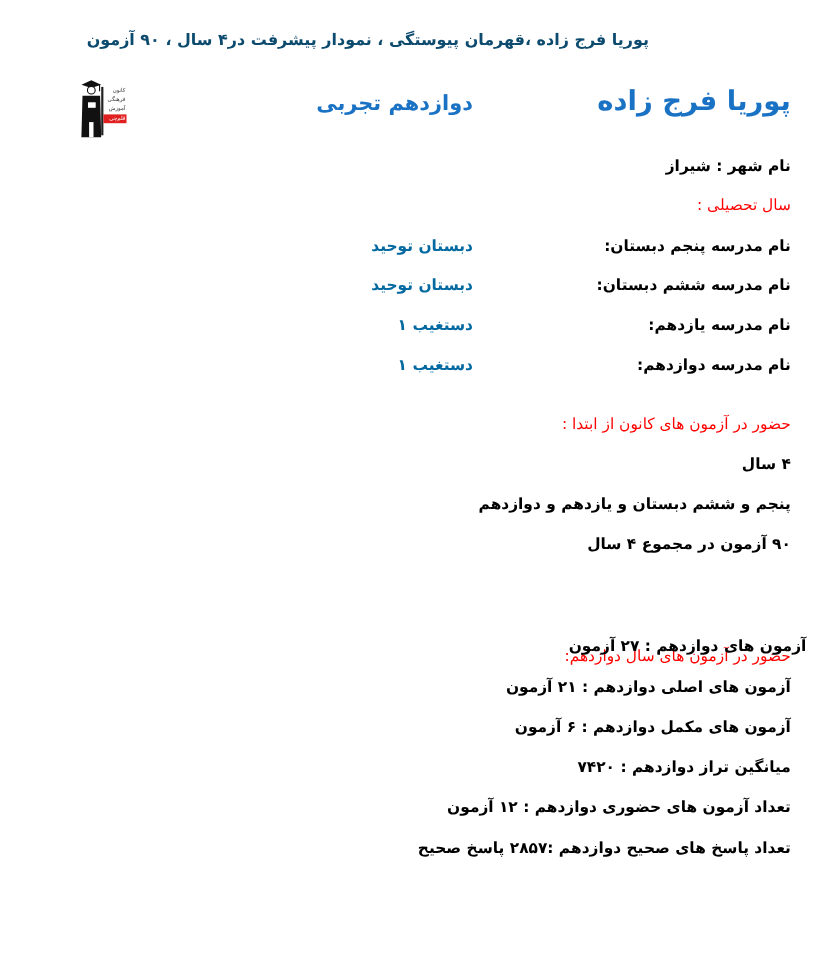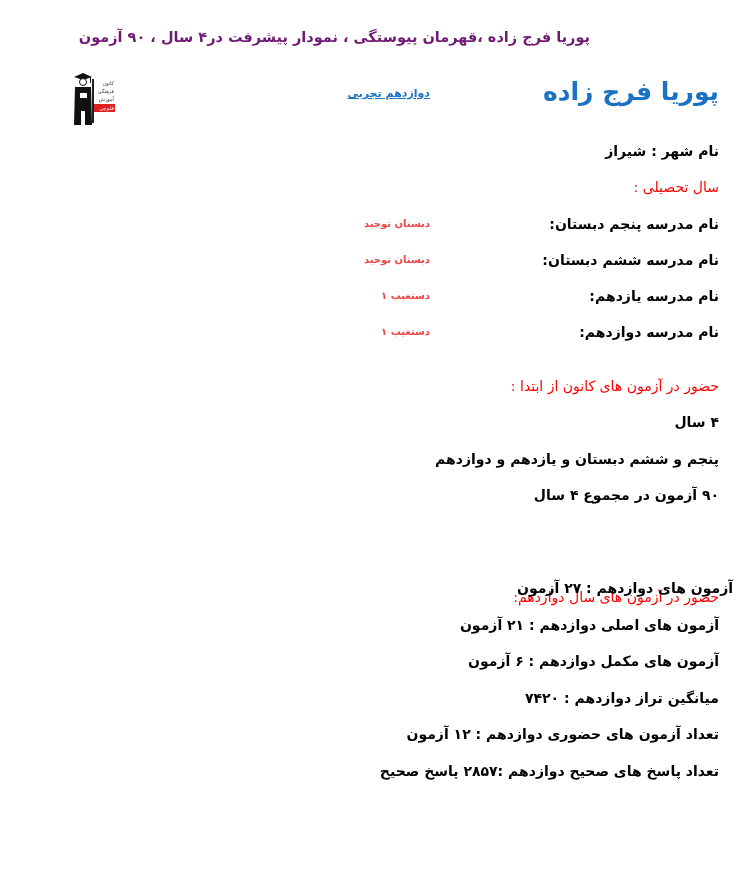--- a/index.html
+++ b/index.html
@@ -13,21 +13,21 @@
       position: relative;
       overflow: hidden;
       font-family: "DejaVu Sans", sans-serif;
       direction: rtl;
     }
     .abs { position: absolute; white-space: nowrap; }
 
     .top-title {
       top: 27px;
       right: 156px;
-      color: #701a75;
+      color: #0c4a6e;
       font-weight: bold;
       font-size: 14.5px;
       line-height: 20px;
     }
 
     .logo {
       position: absolute;
       left: 71px;
       top: 69px;
       width: 42px;
@@ -65,40 +65,39 @@
       color: #1a72c4;
       font-weight: bold;
       font-size: 25px;
       line-height: 36px;
     }
     .grade-field {
       top: 84px;
       right: 316px;
       color: #1a72c4;
       font-weight: bold;
-      font-size: 11px;
+      font-size: 19px;
       line-height: 20px;
-      text-decoration: underline;
     }
 
     .label-black {
       color: #000;
       font-weight: bold;
       font-size: 14px;
       line-height: 20px;
     }
     .label-red {
       color: #ff0000;
       font-size: 14px;
       line-height: 20px;
     }
     .value-col {
-      color: #ef4444;
+      color: #0369a1;
       font-weight: bold;
-      font-size: 10px;
+      font-size: 14px;
       line-height: 20px;
     }
   </style>
 </head>
 <body>
 
 <div class="abs top-title">پوریا فرج زاده ،قهرمان پیوستگی ، نمودار پیشرفت در۴ سال ، ۹۰ آزمون</div>
 
 <div class="logo">
   <svg class="figure" viewBox="0 0 22 54" width="22" height="54">

